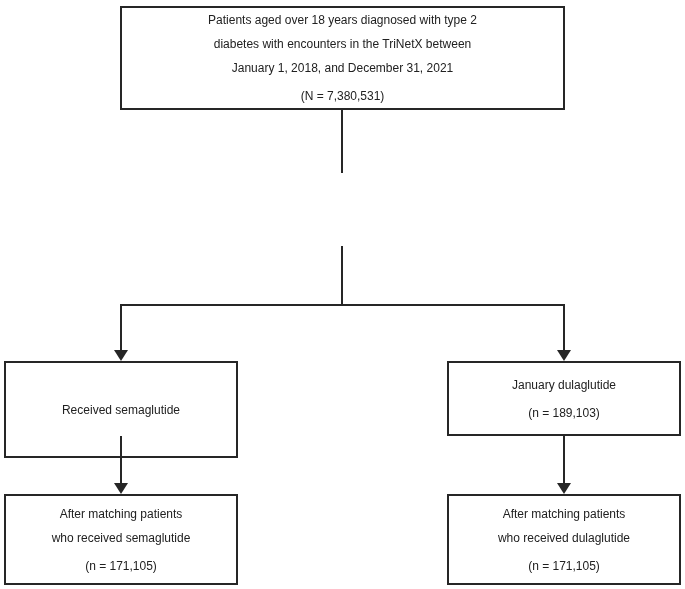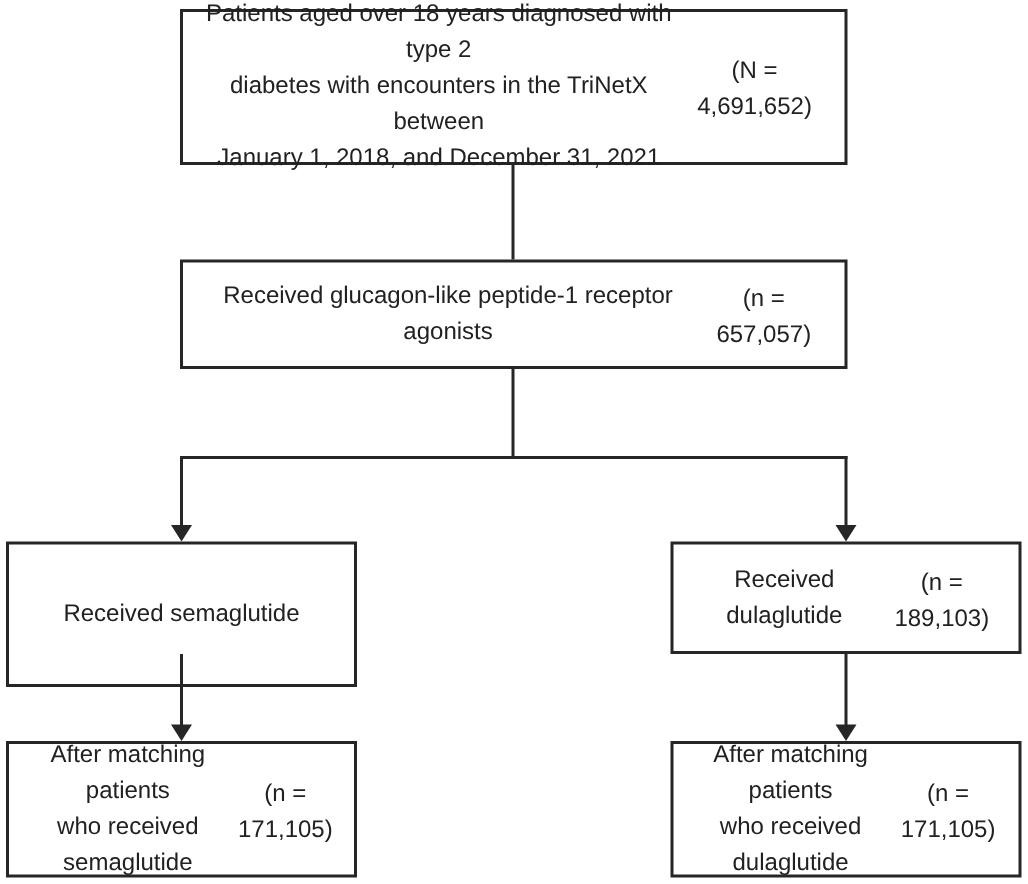--- a/index.html
+++ b/index.html
@@ -19,25 +19,25 @@
     background: var(--bg);
     font-family: "Liberation Sans", sans-serif;
     overflow: hidden;
   }
   .box {
     position: absolute;
     box-sizing: border-box;
     border: 2px solid var(--border);
     background: var(--bg);
     color: var(--text);
-    font-size: 16px;
+    font-size: 12px;
     line-height: 24px;
     text-align: center;
     display: flex;
-    flex-direction: row;
+    flex-direction: column;
     align-items: center;
     justify-content: center;
     padding: 2px 10px;
   }
   .box-text { white-space: pre-line; }
   .box-count { margin-top: 4px; }
 
   #box-population          { left: 120px; top: 6px;   width: 445px; height: 104px; }
   #box-glp1                { left: 120px; top: 173px; width: 445px; height: 73px; }
   #box-semaglutide         { left: 4px;   top: 361px; width: 234px; height: 97px; }
@@ -70,34 +70,30 @@
 </style>
 </head>
 <body>
 
 <div class="canvas">
 
   <div class="box" id="box-population">
     <div class="box-text">Patients aged over 18 years diagnosed with type 2
 diabetes with encounters in the TriNetX between
 January 1, 2018, and December 31, 2021</div>
-    <div class="box-count">(N = 4,691,652)</div>
+    <div class="box-count">(N = 7,380,531)</div>
   </div>
 
-  <div class="box" id="box-glp1">
-    <div class="box-text">Received glucagon-like peptide-1 receptor agonists</div>
-    <div class="box-count">(n = 657,057)</div>
-  </div>
 
   <div class="box" id="box-semaglutide">
     <div class="box-text">Received semaglutide</div>
   </div>
 
   <div class="box" id="box-dulaglutide">
-    <div class="box-text">Received dulaglutide</div>
+    <div class="box-text">January dulaglutide</div>
     <div class="box-count">(n = 189,103)</div>
   </div>
 
   <div class="box" id="box-semaglutide-matched">
     <div class="box-text">After matching patients
 who received semaglutide</div>
     <div class="box-count">(n = 171,105)</div>
   </div>
 
   <div class="box" id="box-dulaglutide-matched">

